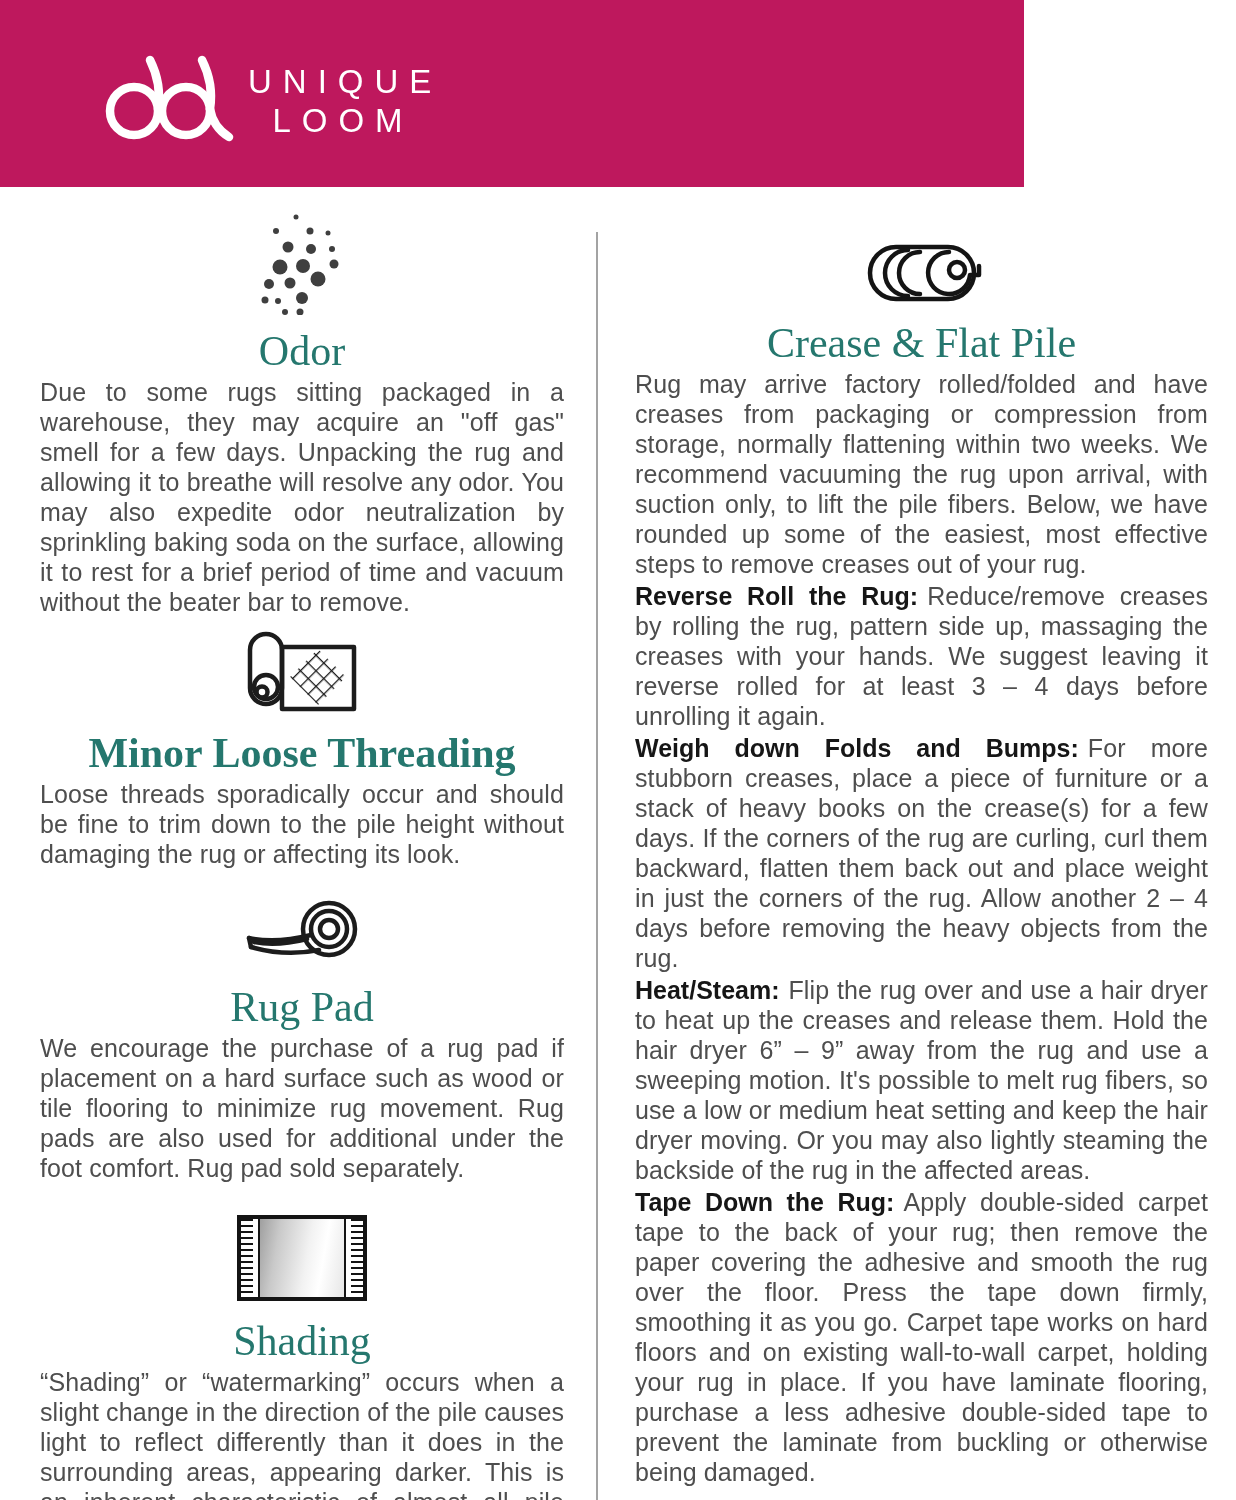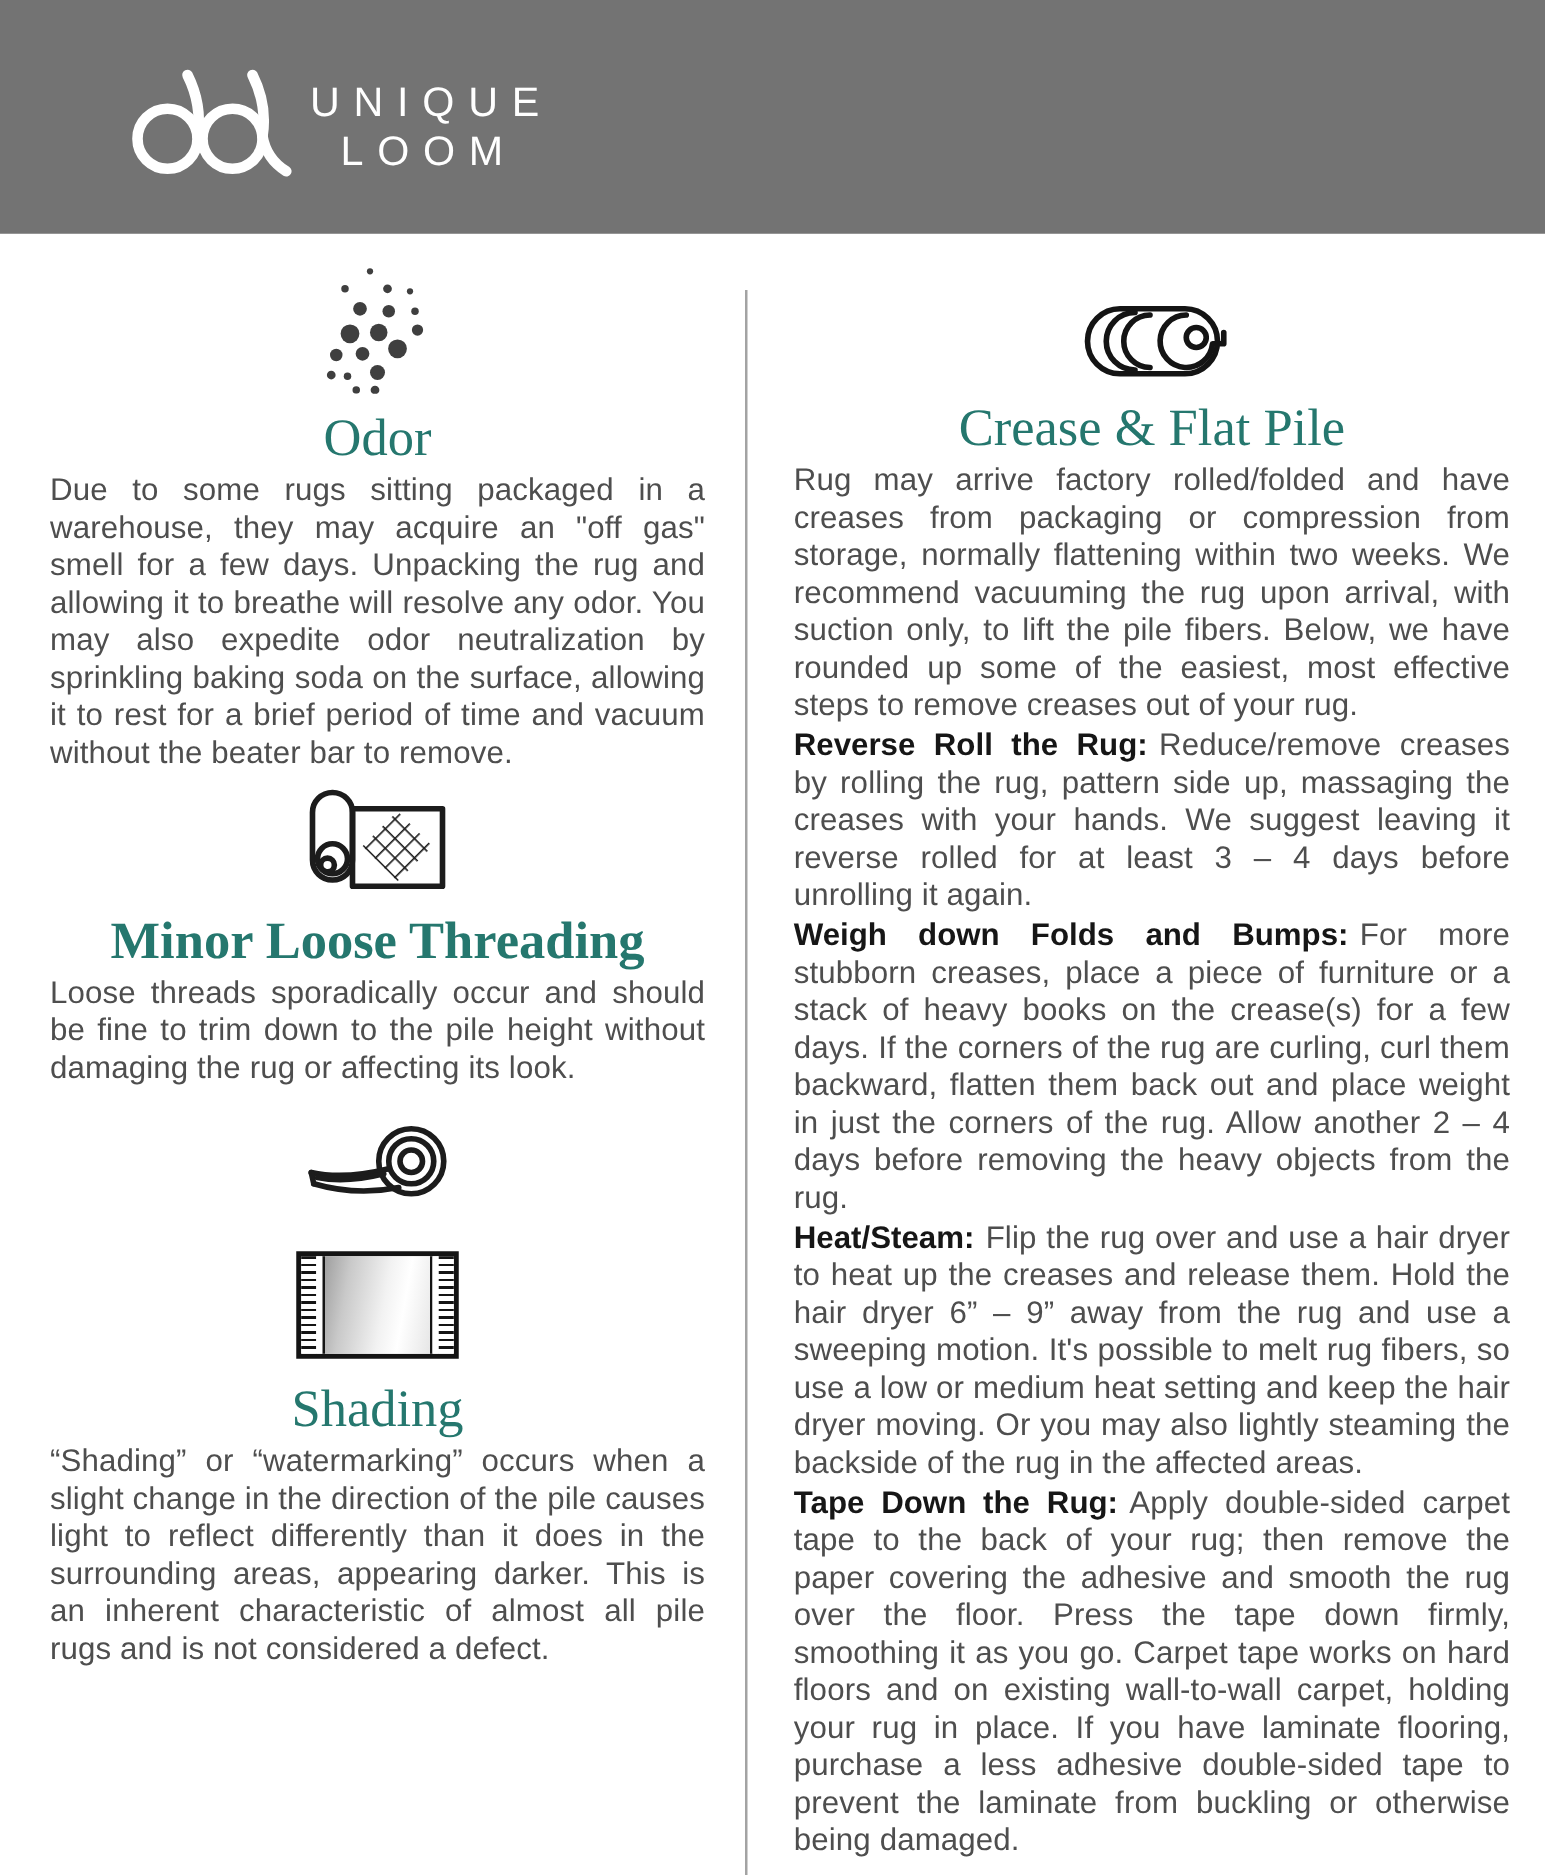--- a/index.html
+++ b/index.html
@@ -1,20 +1,20 @@
 <!DOCTYPE html>
 <html><head>
 <meta charset="utf-8">
 <style>
   html,body{margin:0;padding:0;background:#ffffff;}
   .page{position:relative;width:1236px;height:1500px;background:#ffffff;overflow:hidden;
         font-family:"Liberation Sans", sans-serif;}
 
   
-  .banner{position:absolute;left:0;top:0;width:1236px;height:187px;background:#737373;}
+  .banner{position:absolute;left:0;top:0;width:1024px;height:187px;background:#be185d;}
   .logo-mark{position:absolute;left:98px;top:50px;}
   .logo-text{position:absolute;left:248px;top:62px;width:190px;color:#ffffff;
              font-size:33px;line-height:39px;letter-spacing:11px;text-align:center;font-weight:400;}
   .banner-title{position:absolute;left:490px;top:46px;width:680px;text-align:center;color:#ffffff;
                 font-family:"Liberation Serif", serif;font-size:94px;line-height:100px;
                 letter-spacing:3px;word-spacing:22px;font-weight:400;}
 
   
   .divider{position:absolute;left:596px;top:232px;width:2px;height:1268px;background:#A3A3A3;}
   .col{position:absolute;top:187px;}
@@ -139,20 +139,22 @@
           <circle cx="88" cy="36" r="26"></circle>
           <circle cx="88" cy="36" r="18"></circle>
           <circle cx="88" cy="36" r="9"></circle>
           <path d="M70,42 C46,48 26,49 8,45"></path>
           <path d="M8,45 L10,54"></path>
           <path d="M10,54 C34,61 58,61 78,57"></path>
           <path d="M66,46 C46,51 28,52 13,49"></path>
         </g>
       </svg>
     </div>
+    <h2 class="h-pad">Rug Pad</h2>
+    <p class="body p-pad">We encourage the purchase of a rug pad if placement on a hard surface such as wood or tile flooring to minimize rug movement. Rug pads are also used for additional under the foot comfort. Rug pad sold separately.</p>
 
     <div class="icon-wrap iw-shade">
       <span class="shade-rug">
         <span class="fringe"></span>
           <span class="gap"></span>
           <span class="sep"></span>
         <span class="field"></span>
         <span class="sep"></span>
           <span class="gap"></span>
           <span class="fringe"></span>

